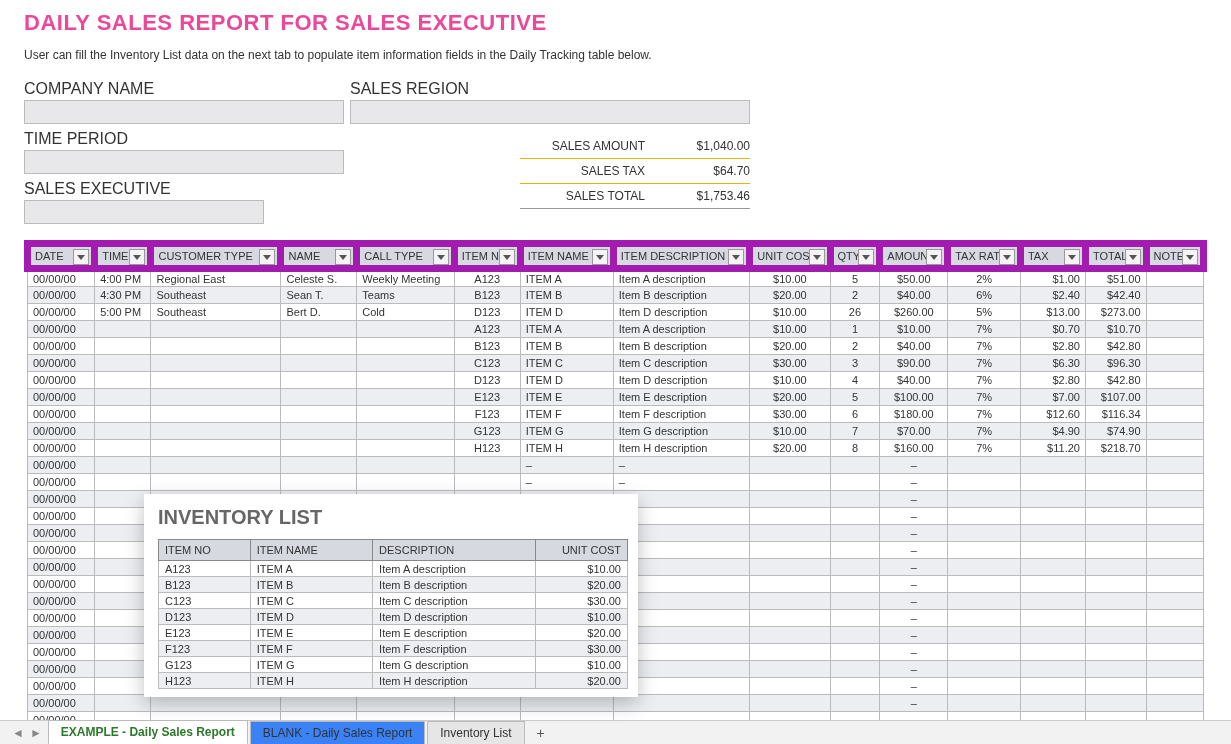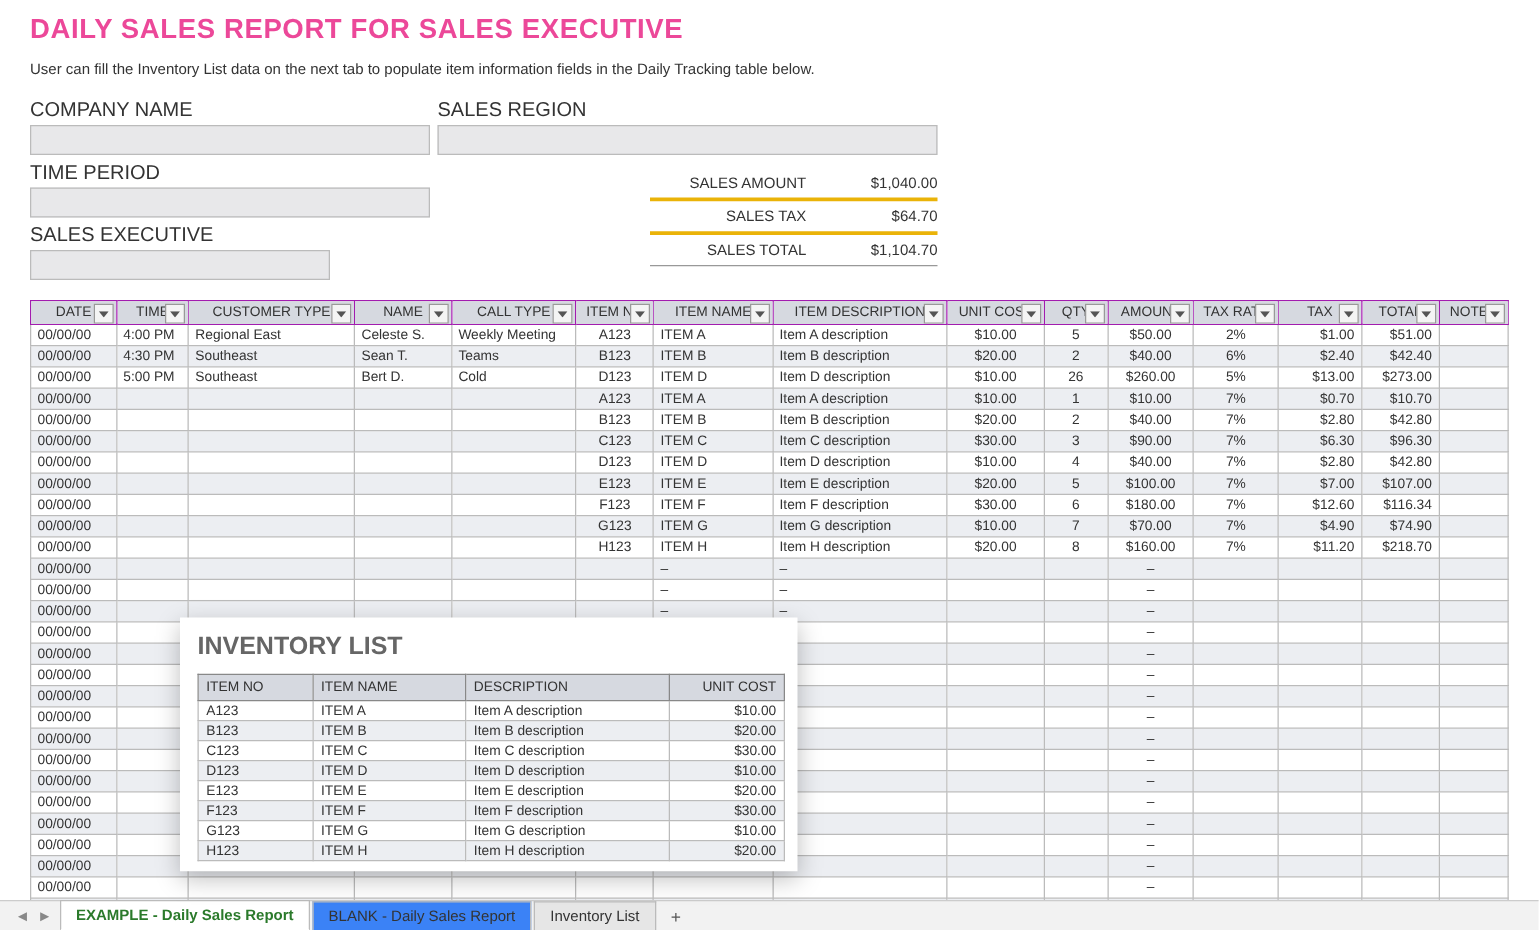--- a/index.html
+++ b/index.html
@@ -4,28 +4,28 @@
 <style>
   * { box-sizing: border-box; margin: 0; padding: 0; }
   body { font-family: "Segoe UI", Tahoma, Arial, sans-serif; font-size: 11px; color: #333; background: #fff; width: 1231px; height: 744px; position: relative; overflow: hidden; }
   .page { padding: 10px 24px 0 24px; }
   h1 { font-family: "Arial Narrow", Arial, sans-serif; font-size: 22px; font-weight: 700; color: #ec4899; letter-spacing: 0.5px; margin-bottom: 12px; }
   .sub { font-size: 12px; color: #333; margin-bottom: 14px; }
   .fields { display: grid; grid-template-columns: 320px 400px; column-gap: 6px; row-gap: 2px; font-size: 16px; }
   .fld-label { font-weight: 400; color: #333; margin: 4px 0 2px 0; }
   .fld-box { height: 24px; background: #e8e8ea; border: 1px solid #bbb; }
   .totals { position: absolute; left: 520px; top: 134px; width: 230px; font-size: 12px; }
-  .totals .row { display: flex; justify-content: space-between; padding: 5px 0; border-bottom: 3px solid #eab308; }
+  .totals .row { display: flex; justify-content: space-between; padding: 5px 0; border-bottom: 1px solid #eab308; }
   .totals .row:last-child { border-bottom: 1px solid #999; }
   .totals .lbl { text-align: right; flex: 1; padding-right: 20px; }
   .totals .val { text-align: right; width: 85px; }
   .main-table-wrap { margin-top: 16px; }
   table { border-collapse: collapse; width: 100%; font-size: 11px; }
   th, td { white-space: nowrap; overflow: hidden; }
-  .hdr th { background: #d6d9e0; border: 1px solid #a21caf; padding: 3px 4px; text-align: center; font-weight: 400; position: relative; height: 16px; }
+  .hdr th { background: #d6d9e0; border: 7px solid #a21caf; padding: 3px 4px; text-align: left; font-weight: 400; position: relative; height: 16px; }
   .filter-btn { position: absolute; right: 2px; top: 2px; width: 16px; height: 16px; border: 1px solid #999; background: #f4f4f4; display: flex; align-items: center; justify-content: center; cursor: pointer; }
   .filter-btn svg { width: 8px; height: 5px; display: block; }
   .main-table td { border: 1px solid #bbb; padding: 1px 5px; height: 17px; }
   .main-table tr.alt td { background: #eceef2; }
   .main-table td.center { text-align: center; }
   .main-table td.right { text-align: right; }
 
   .inv-panel { position: absolute; left: 144px; top: 494px; width: 494px; background: #fff; box-shadow: 0 6px 18px rgba(0,0,0,0.25); padding: 12px 10px 8px 14px; z-index: 50; }
   .inv-panel h2 { font-family: "Arial Narrow", Arial, sans-serif; font-size: 20px; font-weight: 700; color: #666; margin-bottom: 10px; }
   .inv-table th { background: #d6d9e0; border: 1px solid #888; padding: 4px 6px; text-align: left; font-weight: 400; }
@@ -77,21 +77,21 @@
     <div class="row">
         <span class="lbl">SALES AMOUNT</span>
         <span class="val">$1,040.00</span>
       </div>
     <div class="row">
         <span class="lbl">SALES TAX</span>
         <span class="val">$64.70</span>
       </div>
     <div class="row">
         <span class="lbl">SALES TOTAL</span>
-        <span class="val">$1,104.70</span>
+        <span class="val">$1,753.46</span>
       </div>
   </div>
 
   <div class="main-table-wrap">
     <table class="main-table">
       <thead>
           <tr class="hdr" id="main-hdr">
             <th class="c-date">DATE<span class="filter-btn">
                 <svg viewBox="0 0 8 5">
                   <path d="M0 0 L8 0 L4 5 Z" fill="#555"></path>

